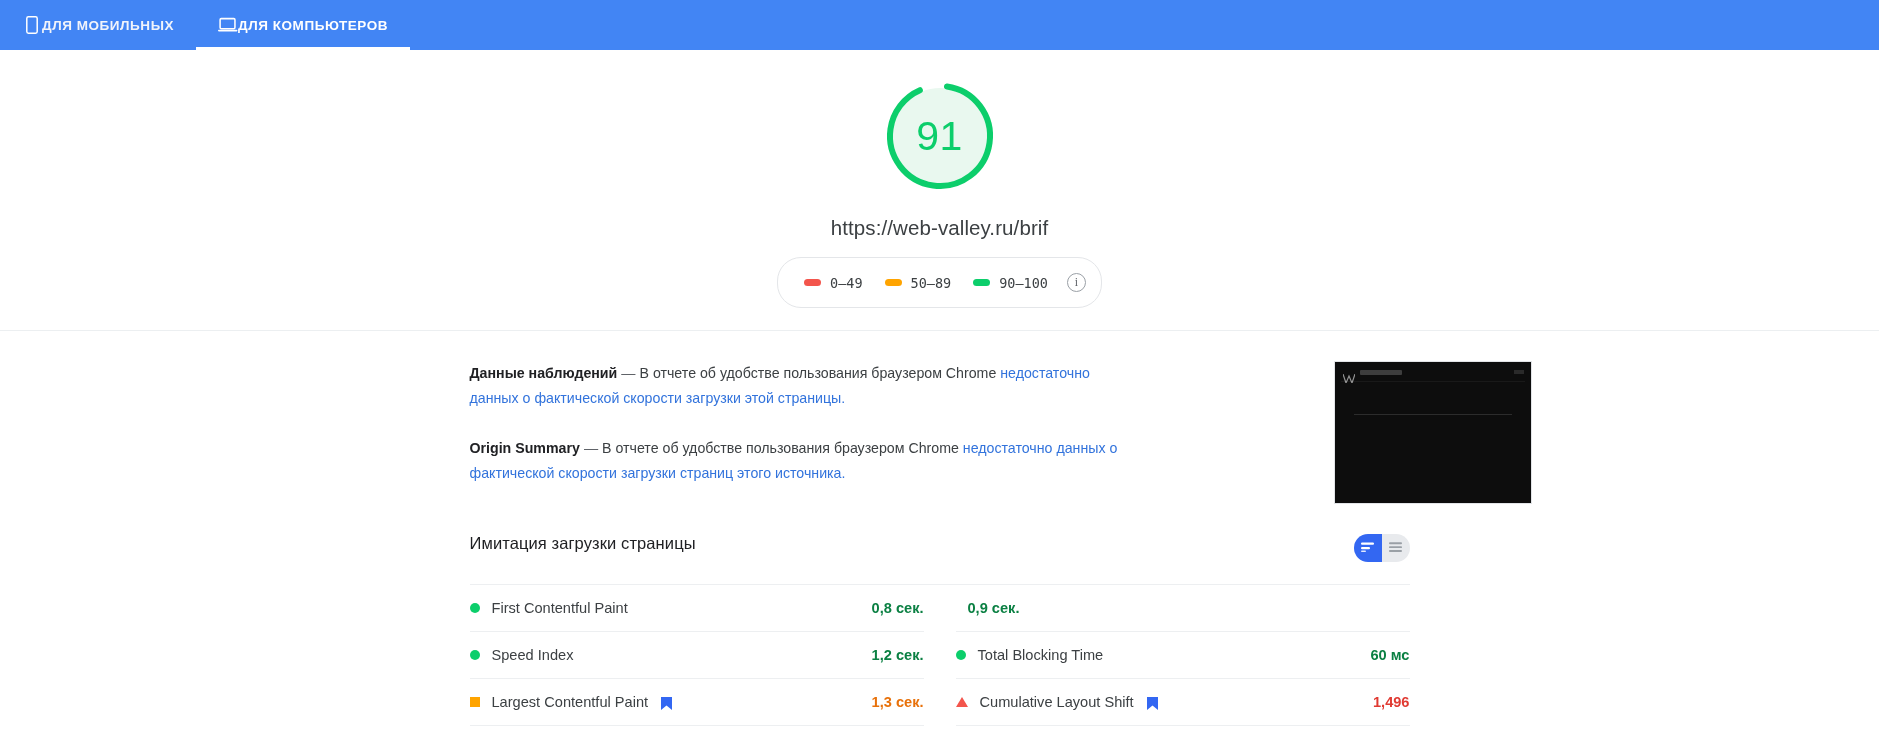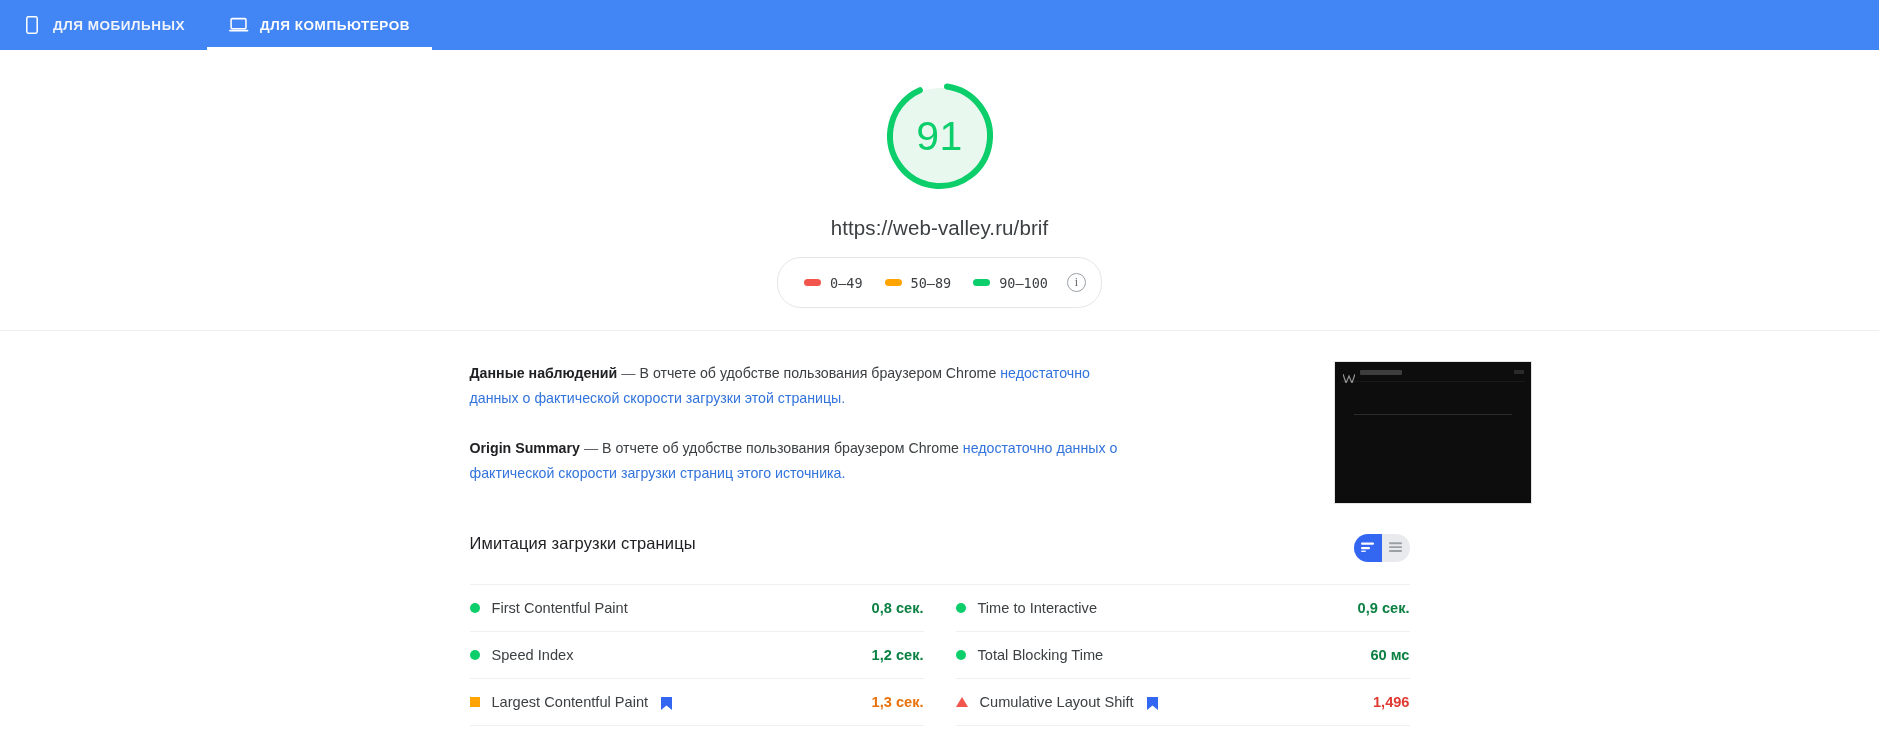--- a/index.html
+++ b/index.html
@@ -17,21 +17,20 @@
     position: relative;
     height: 50px;
     background: #4285f4;
     display: flex;
     align-items: stretch;
     padding-left: 0px;
   }
   .tab {
     display: flex;
     align-items: center;
-    gap: 11px;
     padding: 0 22px;
     height: 50px;
     position: relative;
     cursor: pointer;
     user-select: none;
   }
   .tab-label {
     color: #ffffff;
     font-size: 13.5px;
     font-weight: bold;
@@ -363,24 +362,20 @@
 
       <div class="metric-row">
         <div class="metric-left">
           <span class="dot-green"></span>
           <span class="metric-name">First Contentful Paint</span>
         </div>
         <span class="metric-value v-green">0,8 сек.</span>
       </div>
 
       <div class="metric-row">
-        <div class="metric-left">
-          <span class="dot-green"></span>
-          <span class="metric-name">Time to Interactive</span>
-        </div>
         <span class="metric-value v-green">0,9 сек.</span>
       </div>
 
       <div class="metric-row">
         <div class="metric-left">
           <span class="dot-green"></span>
           <span class="metric-name">Speed Index</span>
         </div>
         <span class="metric-value v-green">1,2 сек.</span>
       </div>

